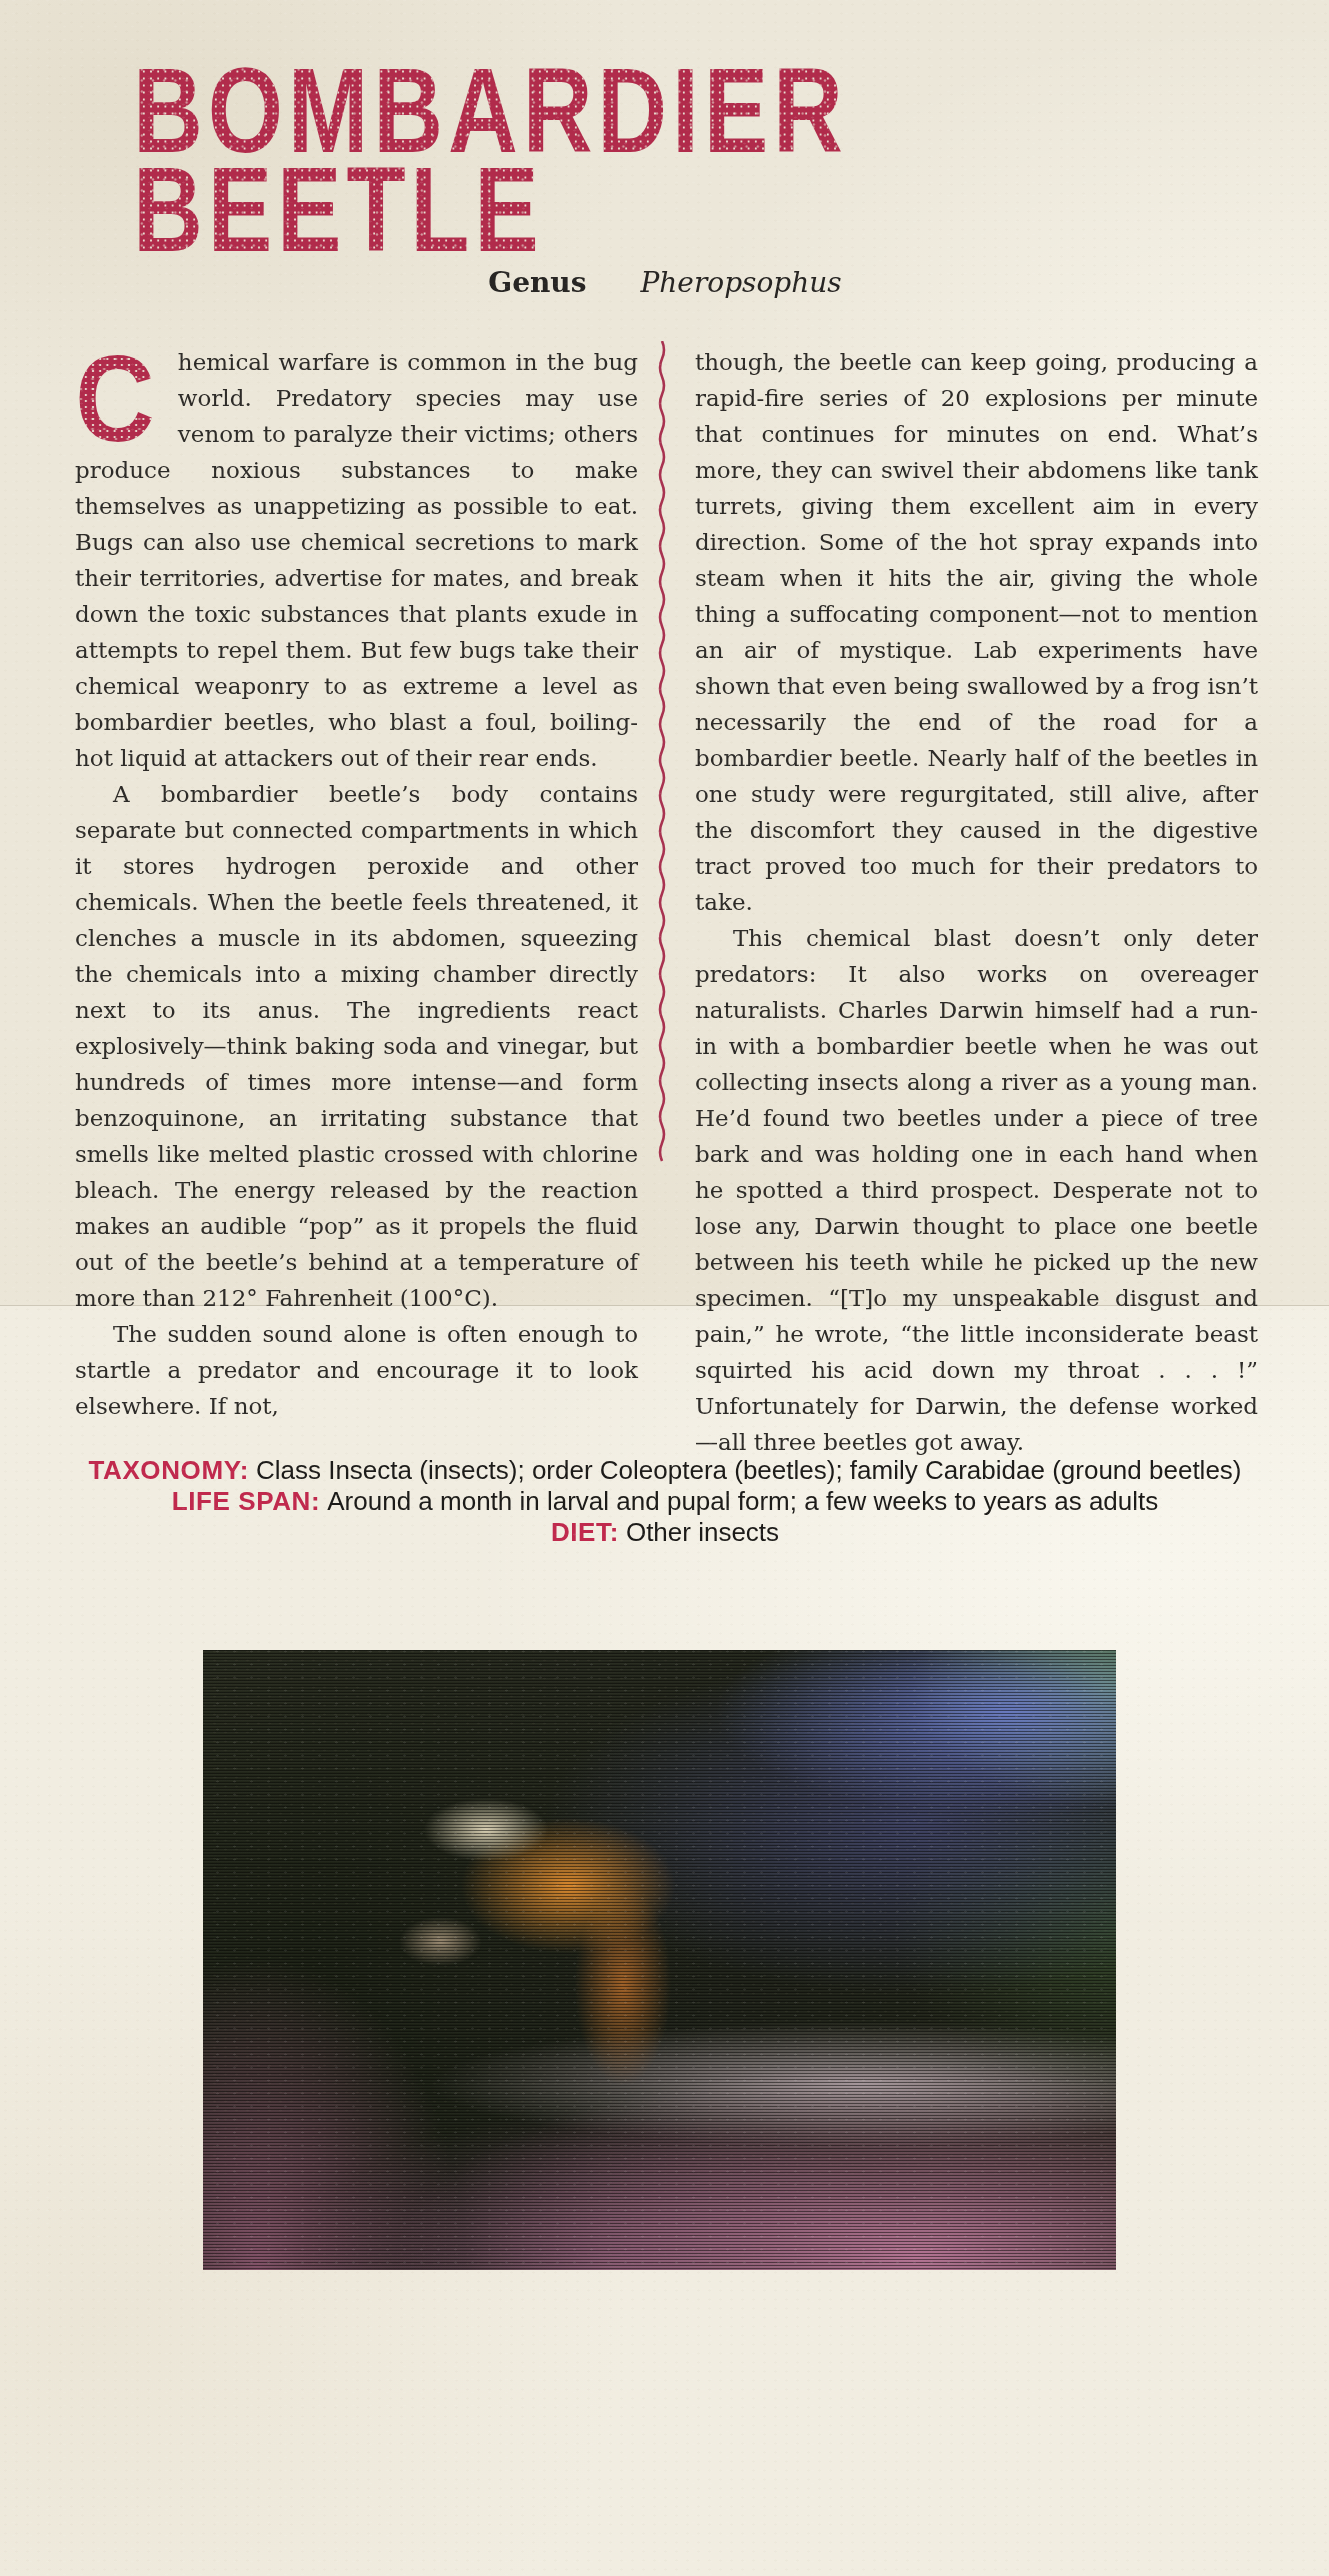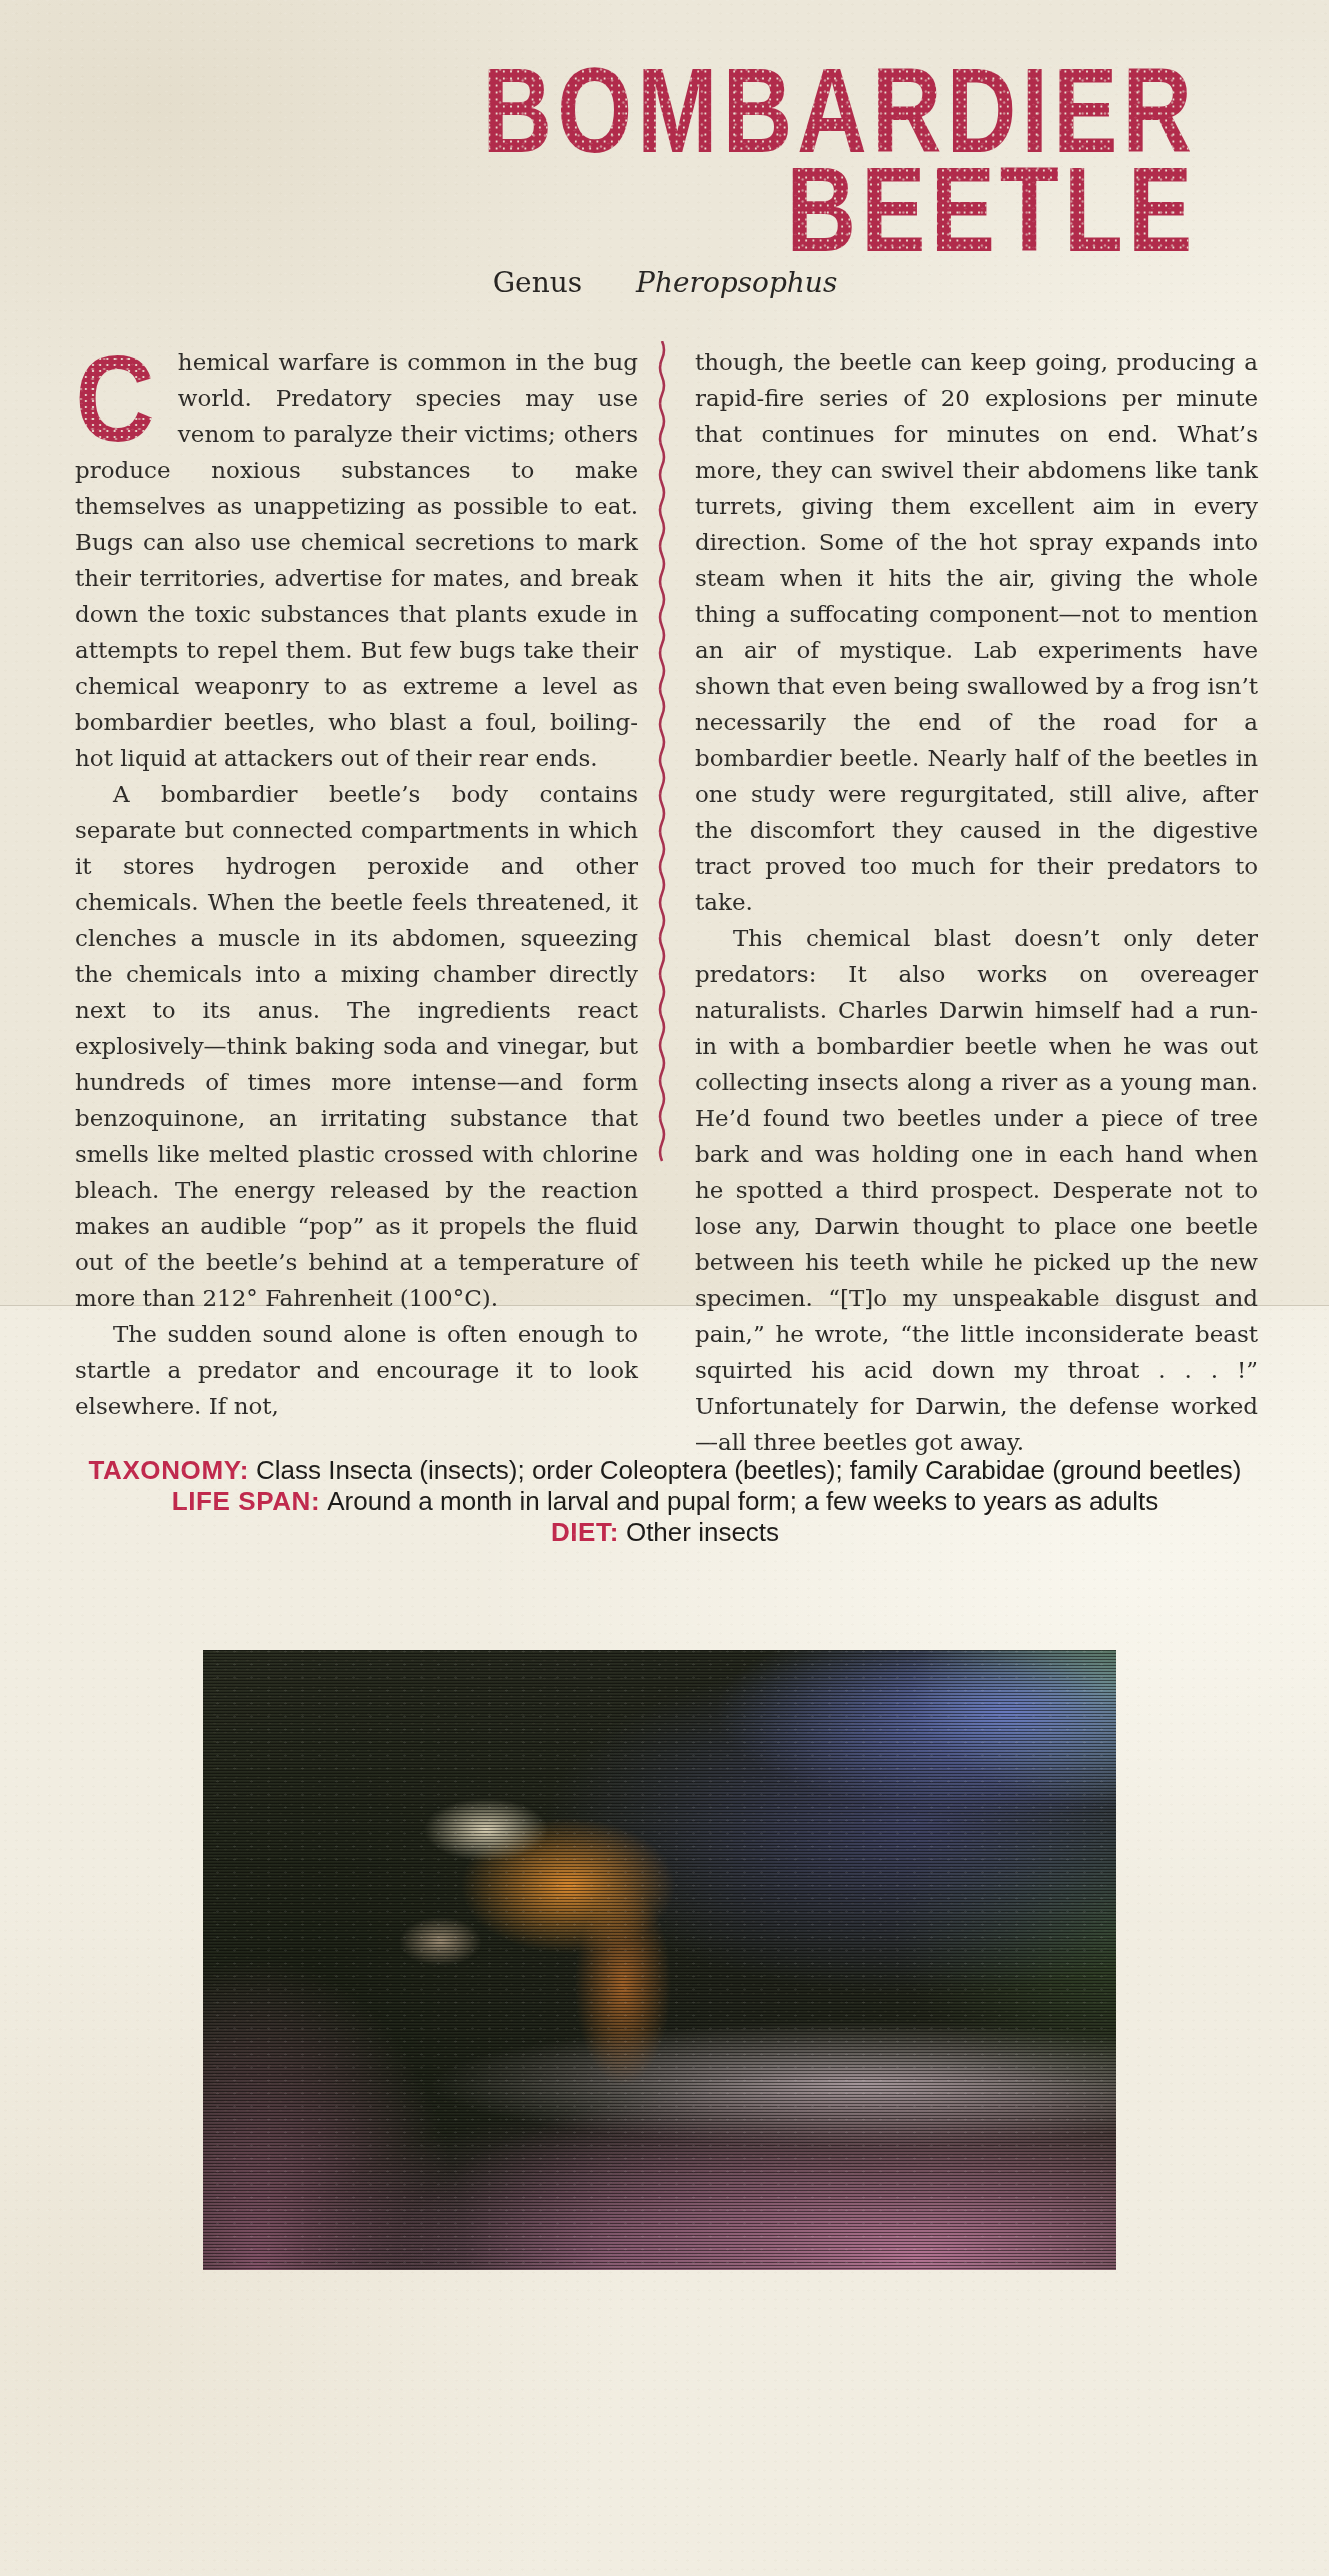--- a/index.html
+++ b/index.html
@@ -21,34 +21,34 @@
       #f1ede1;
     box-shadow:0 -1px 0 rgba(120,110,90,.25);}
   
   .page::after{content:"";position:absolute;inset:0;pointer-events:none;opacity:.5;
     background-image:
       radial-gradient(rgba(170,158,130,.12) 1px, transparent 1.4px),
       radial-gradient(rgba(255,255,255,.18) 1px, transparent 1.6px);
     background-size:11px 9px,17px 13px;background-position:0 0,5px 7px;}
 
   
-  .title-block{position:absolute;top:61px;left:0;width:100%;text-align:right;}
+  .title-block{position:absolute;top:61px;left:0;width:100%;text-align:left;}
   .title-line{font-family:"Liberation Sans", sans-serif;font-weight:800;
     font-size:121px;line-height:.82;letter-spacing:6px;
     transform:scaleX(.80);transform-origin:50% 0;
     background-color:#b12b4b;
     background-image:
       radial-gradient(rgba(236,231,217,.95) 1.1px, transparent 1.7px),
       radial-gradient(rgba(236,231,217,.55) 1px, transparent 2px);
     background-size:9px 7px,14px 11px;background-position:0 0,4px 3px;
     -webkit-background-clip:text;background-clip:text;
     color:#b12b4b;-webkit-text-fill-color:transparent;}
   .genus-line{position:absolute;top:266px;left:0;width:100%;text-align:center;
     font-size:28px;color:#272523;}
-  .genus-label{font-weight:normal;margin-right:10px;}
+  .genus-label{font-weight:bold;margin-right:10px;}
   .genus-name{font-style:italic;margin-left:44px;}
 
   
   .article{position:absolute;top:344px;left:75px;width:1183px;display:flex;gap:57px;}
   .col{width:565px;font-size:23px;line-height:36px;color:#2d2b28;
        text-align:justify;}
   .col p{margin:0;}
   .col p.indent{text-indent:38px;}
   .dropcap{float:left;font-family:"Liberation Sans", sans-serif;font-weight:800;
     font-size:123px;line-height:97px;padding-top:6px;margin:0 14px 0 0;

